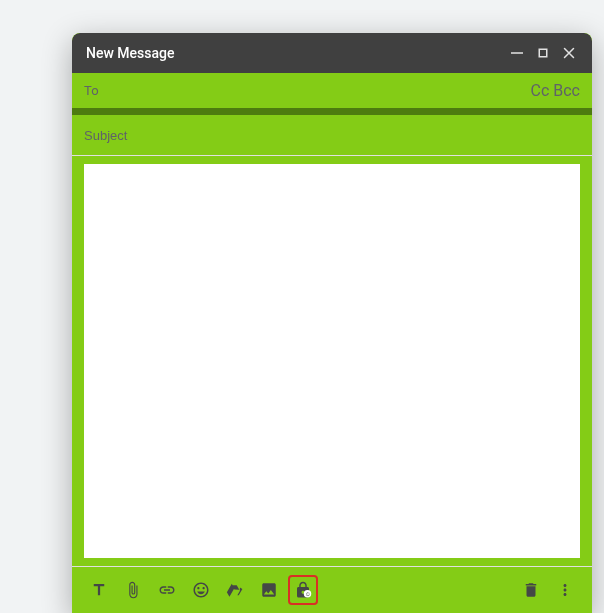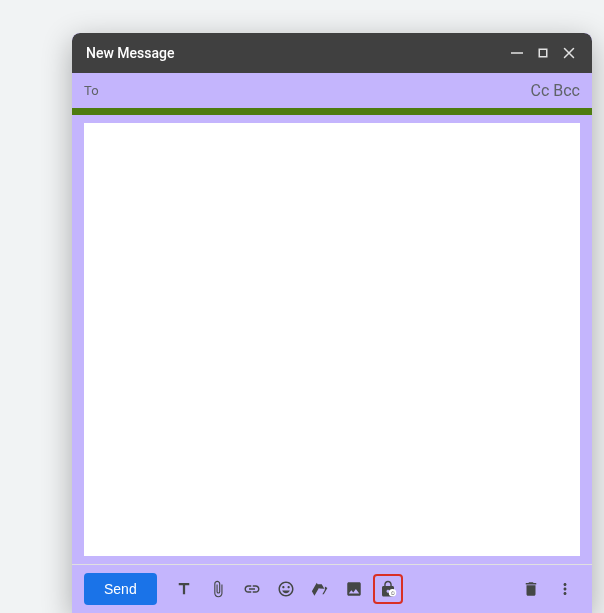--- a/index.html
+++ b/index.html
@@ -15,21 +15,21 @@
       justify-content: flex-end;
       width: 604px;
       height: 613px;
       font-family: 'Roboto', Arial, sans-serif;
       overflow: hidden;
     }
 
     .compose-window {
       width: 520px;
       height: 580px;
-      background: #c4b5fd;
+      background: #84cc16;
       border-radius: 8px 8px 0 0;
       box-shadow: 0 8px 30px rgba(0,0,0,0.3);
       display: flex;
       flex-direction: column;
       overflow: hidden;
       margin-right: 12px;
     }
 
     .compose-header {
       background: #404040;
@@ -205,27 +205,31 @@
       </span>
     </div>
   </div>
 
   <div class="field-row">
     <span class="field-label">To</span>
     <input class="field-input" type="text" placeholder="" style="">
     <span class="cc-bcc">Cc Bcc</span>
   </div>
 
+  <div class="compose-fields">
+    <div class="field-row">
+      <input class="field-input" type="text" placeholder="Subject" style="">
+    </div>
+  </div>
 
   <div class="compose-body">
     <textarea class="body-textarea" style=""></textarea>
   </div>
 
   <div class="compose-toolbar">
-    <button class="send-button">Send</button>
 
     <div class="toolbar-icon" title="Formatting">
       <svg viewBox="0 0 24 24">
           <path d="M5 4v3h5.5v12h3V7H19V4z"></path>
         </svg>
     </div>
 
     <div class="toolbar-icon" title="Attach files">
       <svg viewBox="0 0 24 24">
           <path d="M16.5 6v11.5c0 2.21-1.79 4-4 4s-4-1.79-4-4V5a2.5 2.5 0 0 1 5 0v10.5c0 .55-.45 1-1 1s-1-.45-1-1V6H10v9.5a2.5 2.5 0 0 0 5 0V5c0-2.21-1.79-4-4-4S7 2.79 7 5v12.5c0 3.04 2.46 5.5 5.5 5.5s5.5-2.46 5.5-5.5V6h-1.5z"></path>

